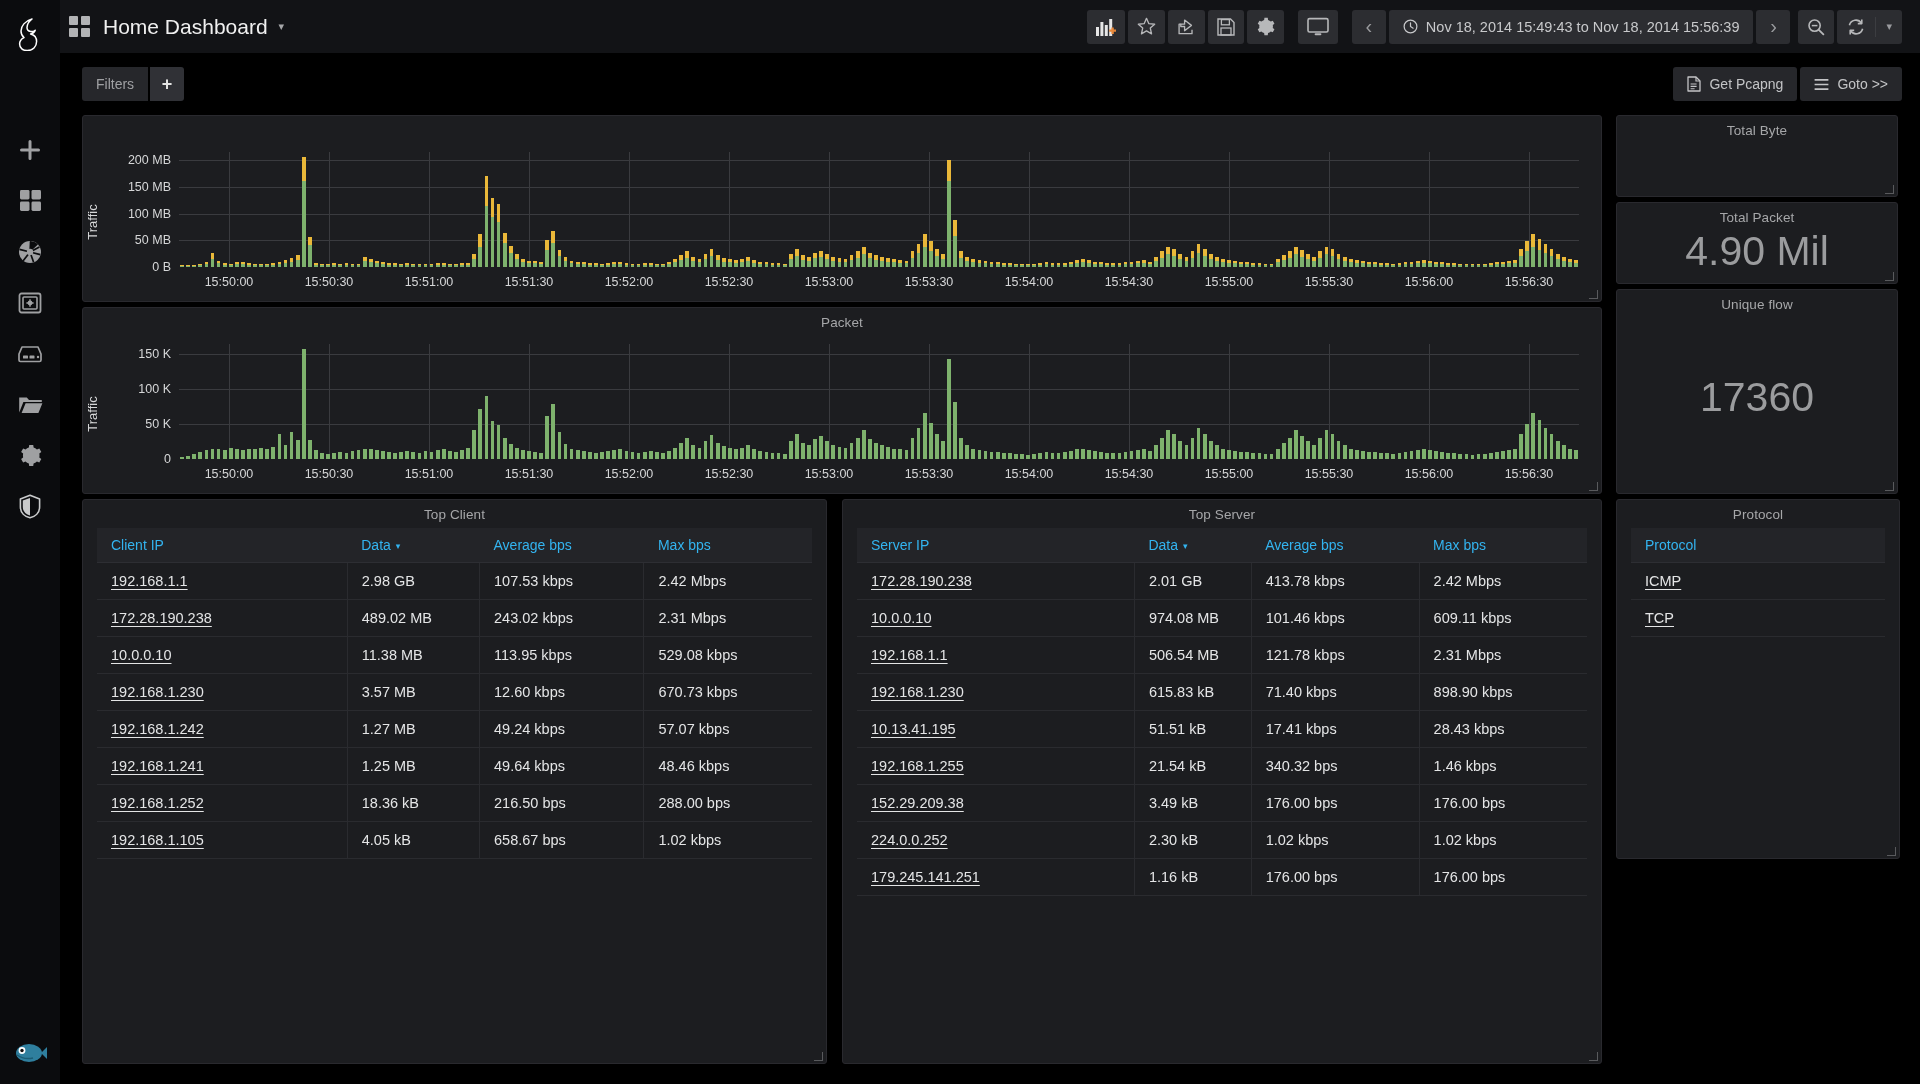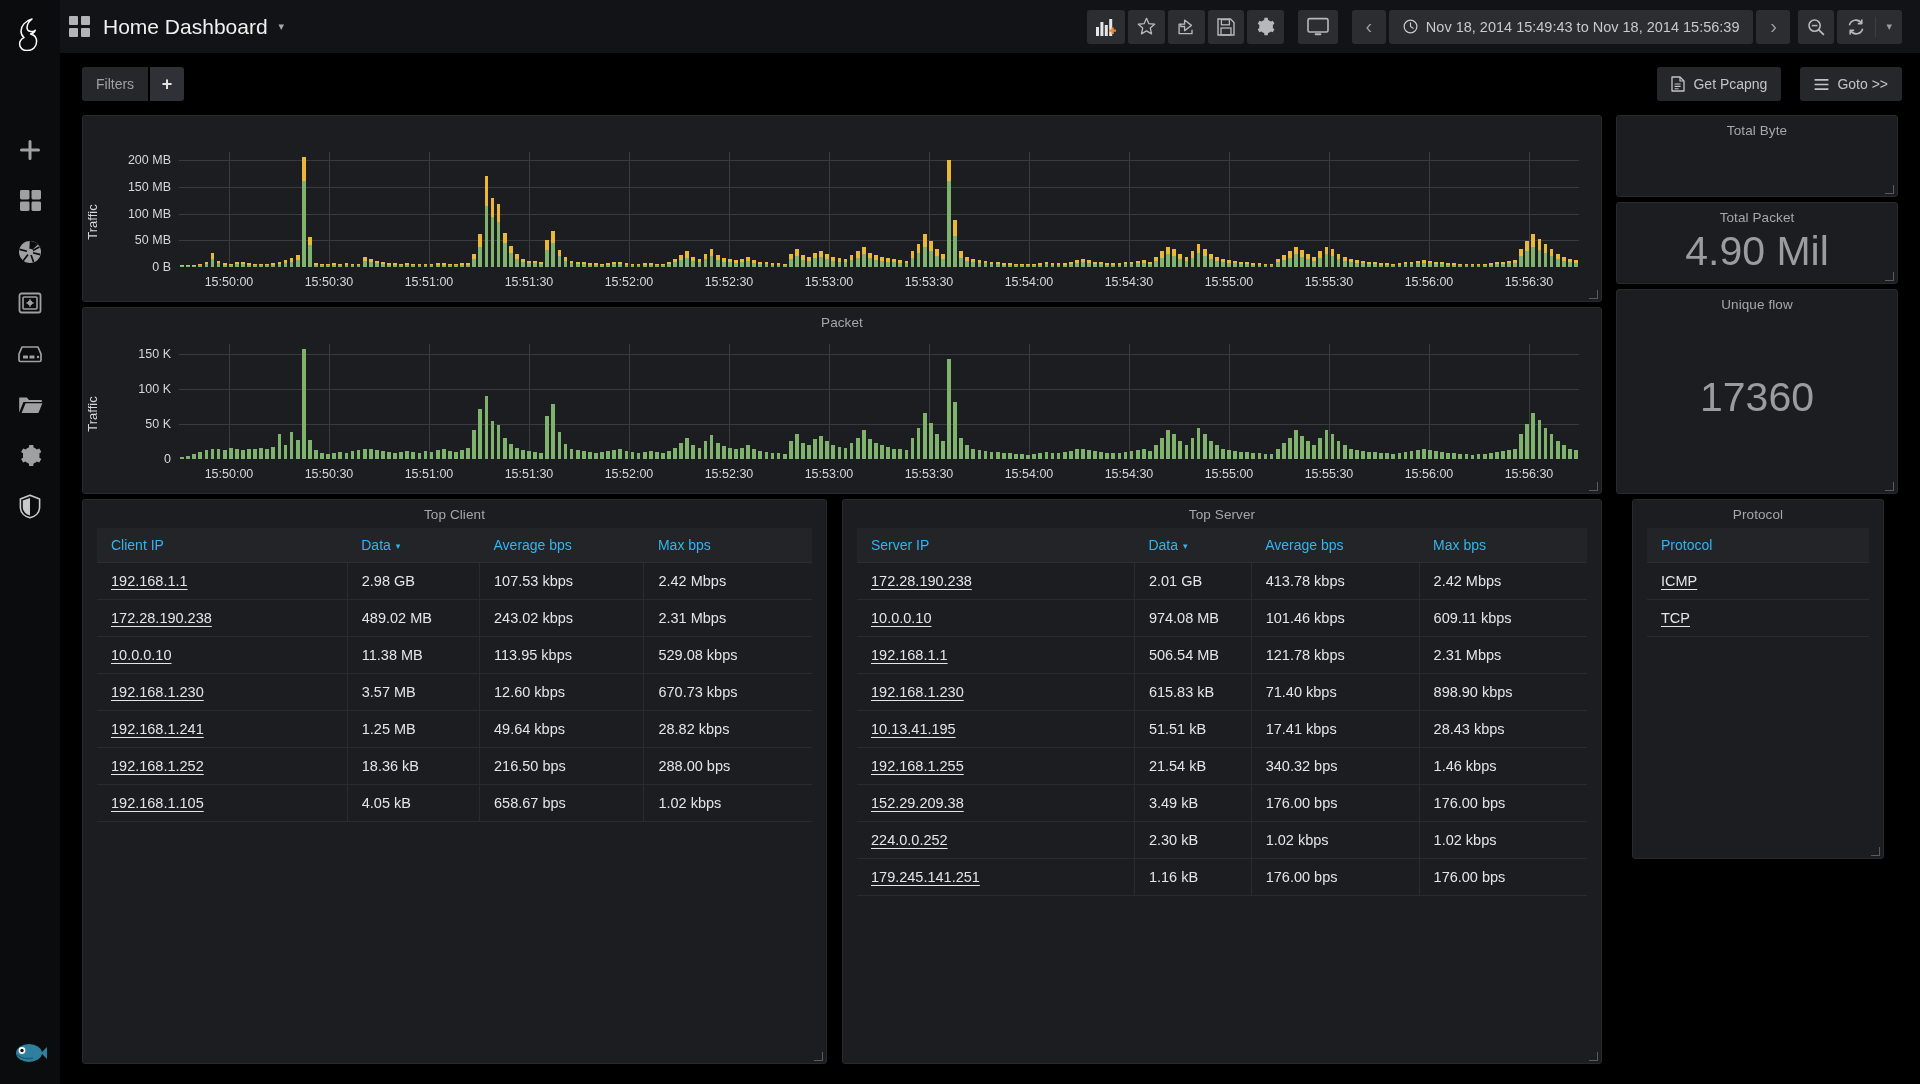--- a/index.html
+++ b/index.html
@@ -63,21 +63,21 @@
   }
   .filters-chip { display: flex; align-items: center; gap: 2px; }
   .filters-label {
     background: #26272b; height: 34px; display: flex; align-items: center;
     padding: 0 14px; border-radius: 3px 0 0 3px; font-size: 14px; color: #9fa0a3; cursor: pointer;
   }
   .filters-add {
     background: #303136; height: 34px; width: 34px; display: flex; align-items: center; justify-content: center;
     border-radius: 0 3px 3px 0; color: #e3e3e3; font-size: 18px; cursor: pointer; font-weight: 600;
   }
-  #filterbar-right { margin-left: auto; display: flex; align-items: center; gap: 19px; }
+  #filterbar-right { margin-left: auto; display: flex; align-items: center; gap: 3px; }
   .fb-btn {
     height: 34px; background: #26272b; border-radius: 3px; padding: 0 14px;
     display: flex; align-items: center; gap: 8px; font-size: 14px; color: #c3c4c6; cursor: pointer;
   }
 
   
   #board { position: absolute; left: 60px; top: 115px; width: 1860px; height: 969px; }
   .panel {
     position: absolute; background: #1c1d20; border: 1px solid #29292e; border-radius: 3px;
   }
@@ -2090,24 +2090,30 @@
               <td>113.95 kbps</td>
               <td>529.08 kbps</td>
             </tr>
             <tr>
               <td><span class="lnk">192.168.1.230</span></td>
               <td>3.57 MB</td>
               <td>12.60 kbps</td>
               <td>670.73 kbps</td>
             </tr>
             <tr>
+              <td><span class="lnk">192.168.1.242</span></td>
+              <td>1.27 MB</td>
+              <td>49.24 kbps</td>
+              <td>57.07 kbps</td>
+            </tr>
+            <tr>
               <td><span class="lnk">192.168.1.241</span></td>
               <td>1.25 MB</td>
               <td>49.64 kbps</td>
-              <td>28.82 kbps</td>
+              <td>48.46 kbps</td>
             </tr>
             <tr>
               <td><span class="lnk">192.168.1.252</span></td>
               <td>18.36 kB</td>
               <td>216.50 bps</td>
               <td>288.00 bps</td>
             </tr>
             <tr>
               <td><span class="lnk">192.168.1.105</span></td>
               <td>4.05 kB</td>
@@ -2209,21 +2215,21 @@
     <div class="stat-value" style="top:25px;">4.90 Mil</div>
     <div class="resize-grip"></div>
   </div>
 
   <div class="panel" style="left:1556px; top:174px; width:282px; height:205px;">
     <div class="panel-title">Unique flow</div>
     <div class="stat-value" style="top:84px;">17360</div>
     <div class="resize-grip"></div>
   </div>
 
-  <div class="panel" style="left:1556px; top:384px; width:252px; height:360px;margin-left:16px;">
+  <div class="panel" style="left:1556px; top:384px; width:284px; height:360px;">
     <div class="panel-title">Protocol</div>
     <div class="proto-wrap">
       <div class="proto-head">Protocol</div>
       <div id="proto-rows">
           <div class="proto-row"><span>ICMP</span></div>
           <div class="proto-row"><span>TCP</span></div>
         </div>
     </div>
     <div class="resize-grip"></div>
   </div>

